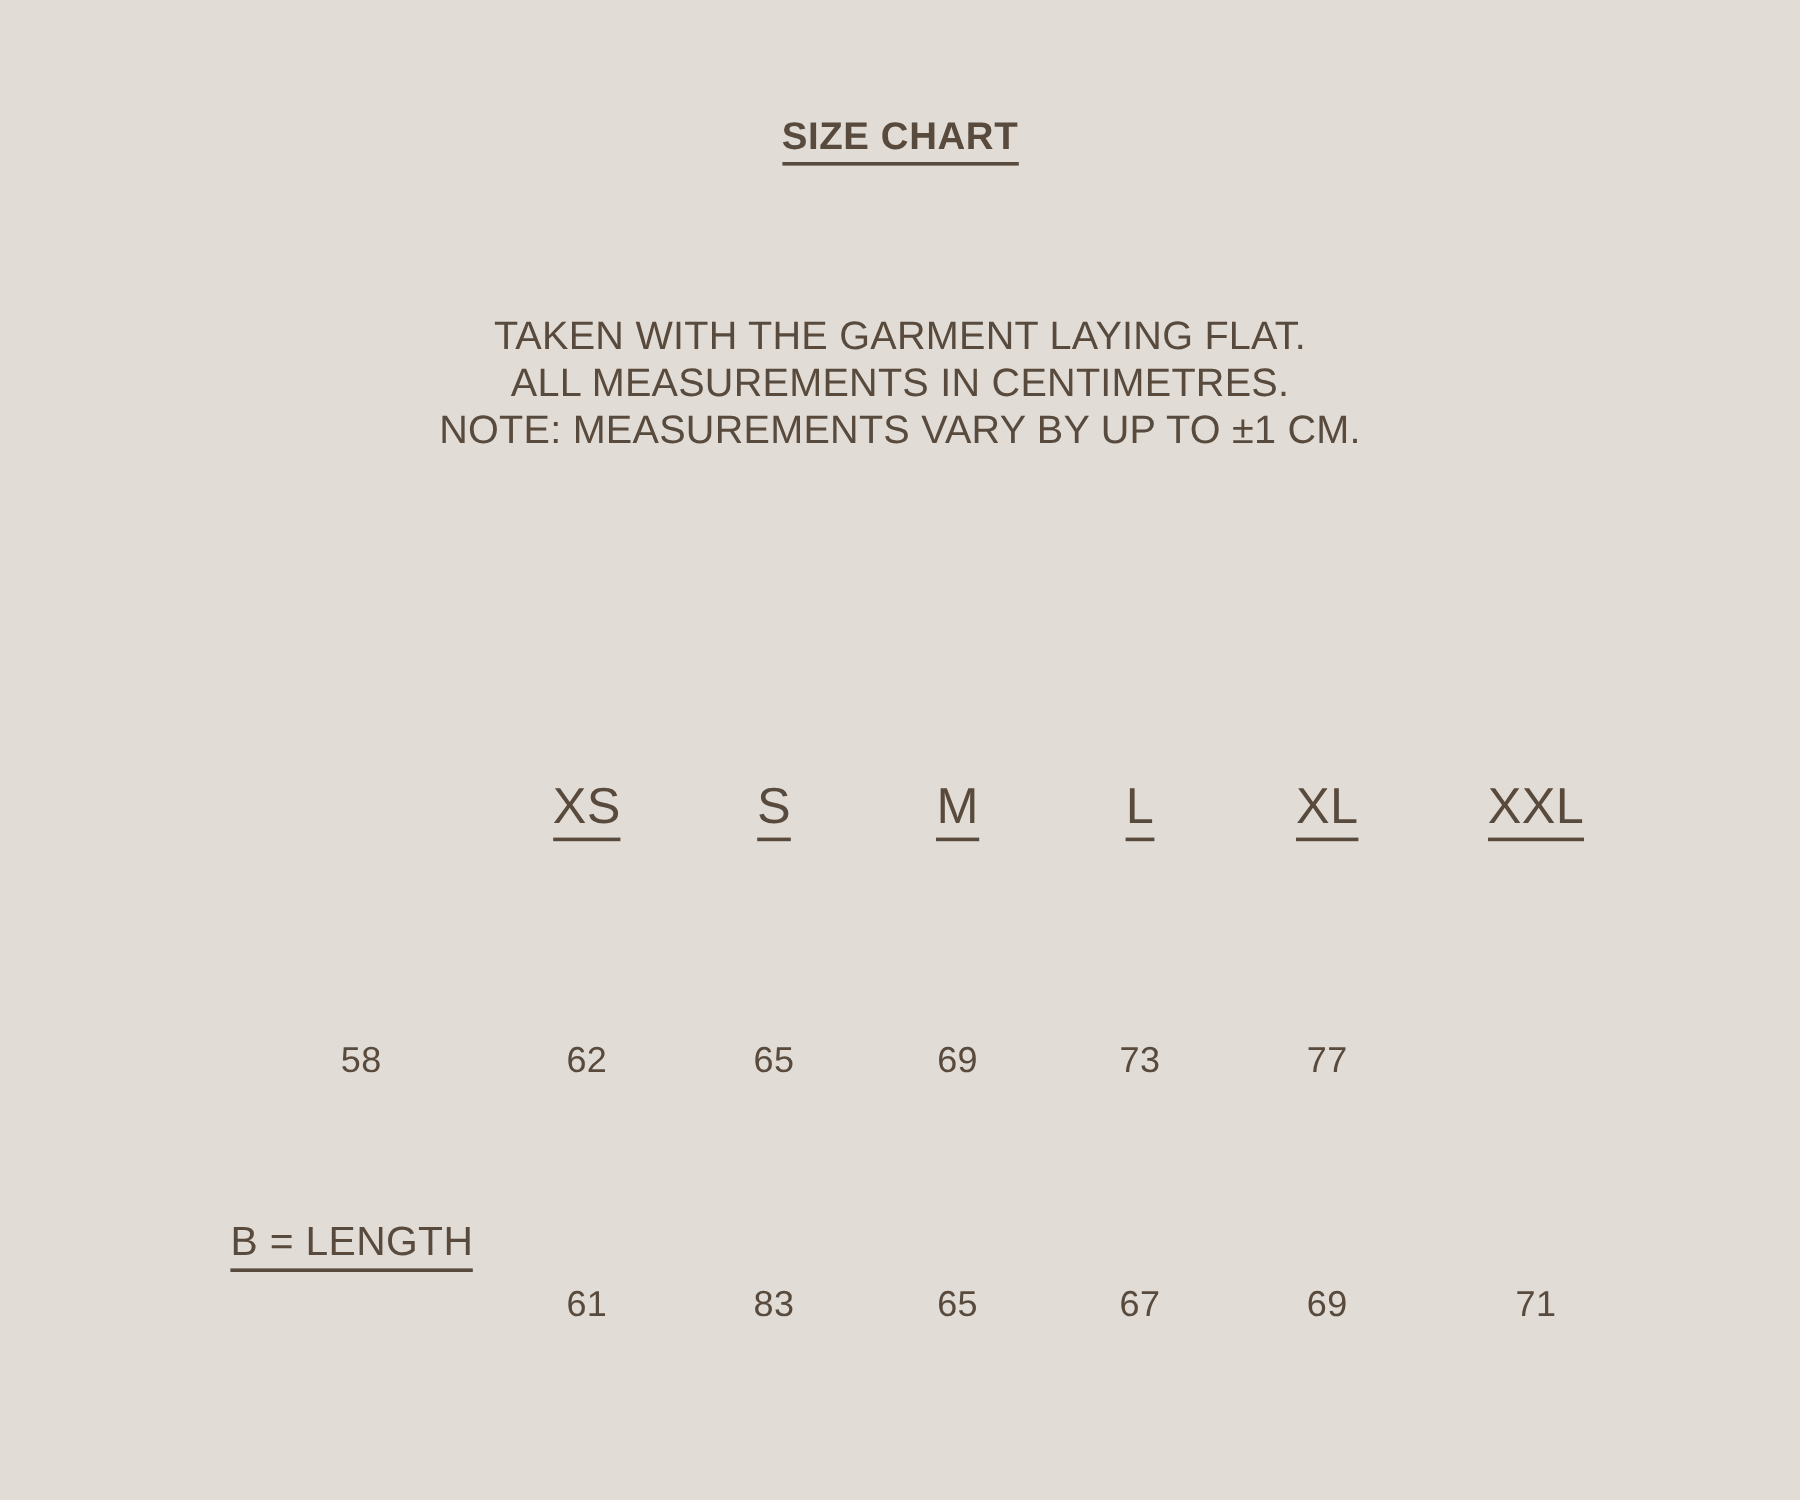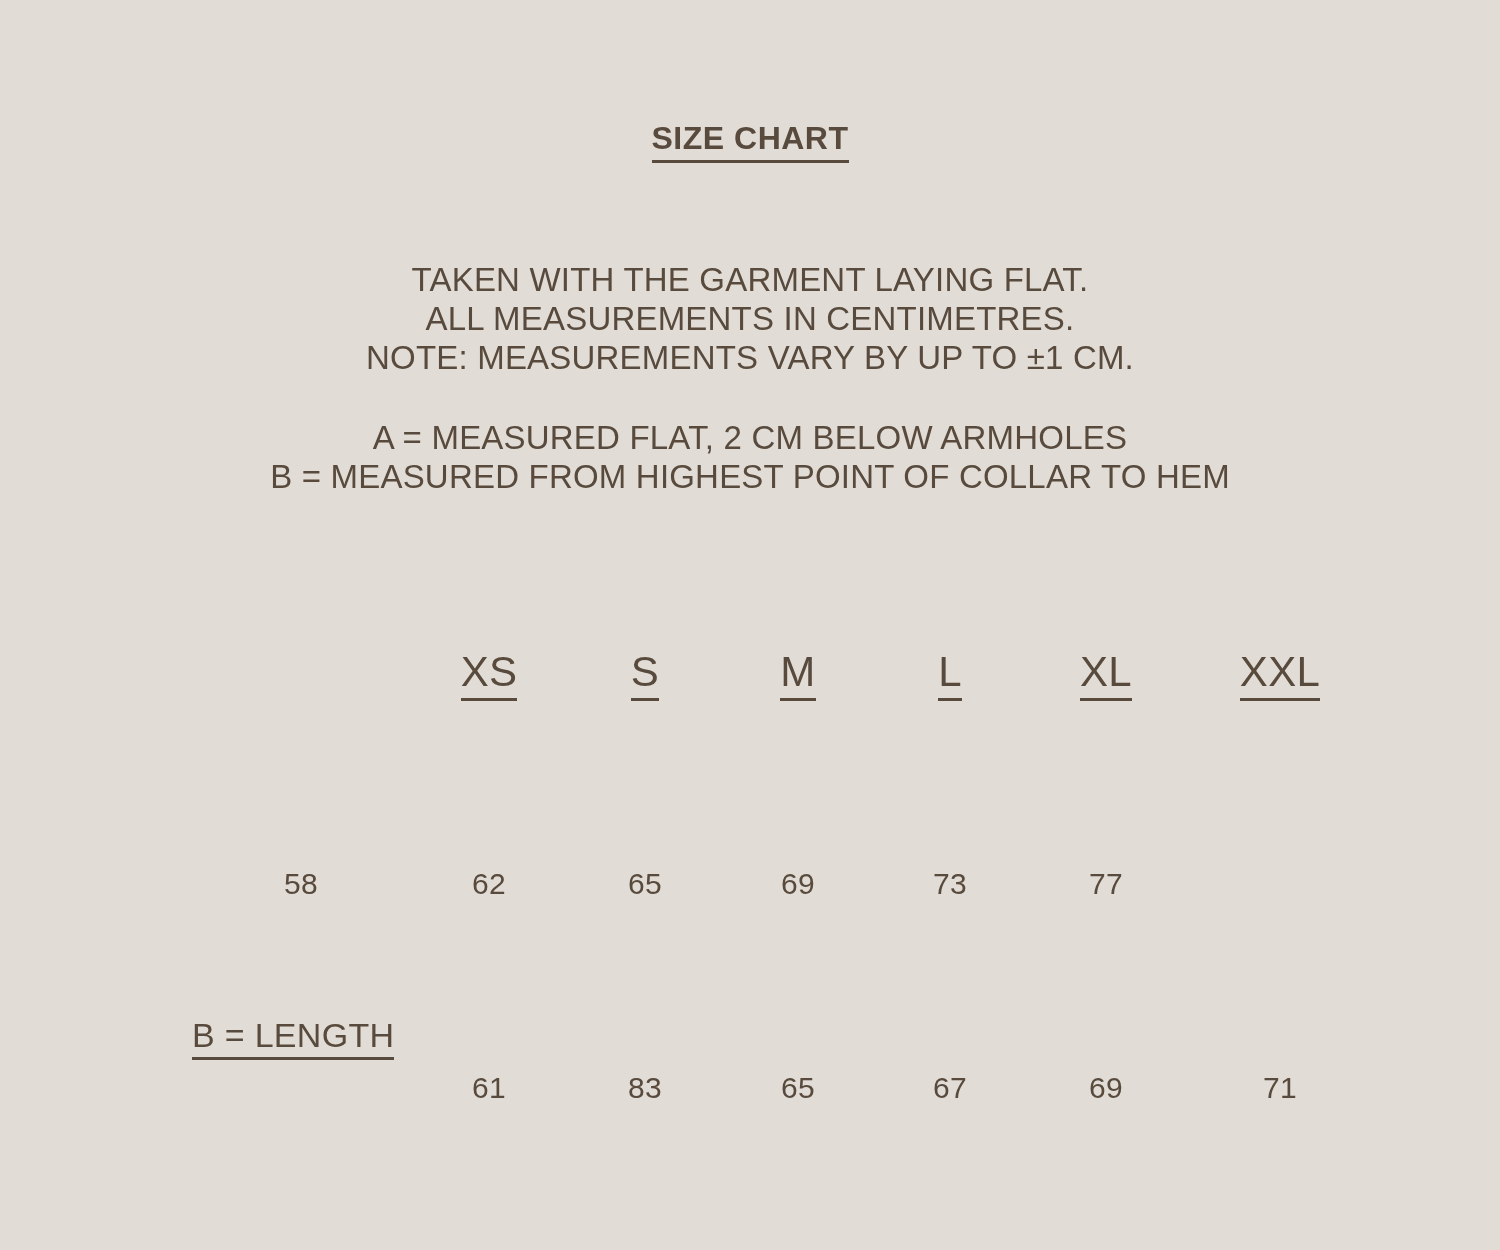--- a/index.html
+++ b/index.html
@@ -24,21 +24,20 @@
     width: 100%;
     text-align: center;
   }
   .title {
     display: inline-block;
     font-size: 32px;
     font-weight: 700;
     letter-spacing: 0.5px;
     border-bottom: 3px solid #584b3d;
     padding-bottom: 3px;
-    margin-top: 25px;
   }
   
   .notes-block {
     position: absolute;
     top: 260px;
     left: 0;
     width: 100%;
     text-align: center;
     font-size: 33px;
     line-height: 39px;
@@ -93,24 +92,20 @@
   <div class="title-wrap">
     <span class="title">SIZE CHART</span>
   </div>
 
   <div class="notes-block">
     <div>TAKEN WITH THE GARMENT LAYING FLAT.</div>
     <div>ALL MEASUREMENTS IN CENTIMETRES.</div>
     <div>NOTE: MEASUREMENTS VARY BY UP TO ±1 CM.</div>
   </div>
 
-  <div class="legend-block">
-    <div>A = MEASURED FLAT, 2 CM BELOW ARMHOLES</div>
-    <div>B = MEASURED FROM HIGHEST POINT OF COLLAR TO HEM</div>
-  </div>
 
   <div class="trow trow-head">
     <div class="cell cell-label"></div>
     <div class="cell cell-header"><span class="underline">XS</span></div>
     <div class="cell cell-header"><span class="underline">S</span></div>
     <div class="cell cell-header"><span class="underline">M</span></div>
     <div class="cell cell-header"><span class="underline">L</span></div>
     <div class="cell cell-header"><span class="underline">XL</span></div>
     <div class="cell cell-header"><span class="underline">XXL</span></div>
   </div>

